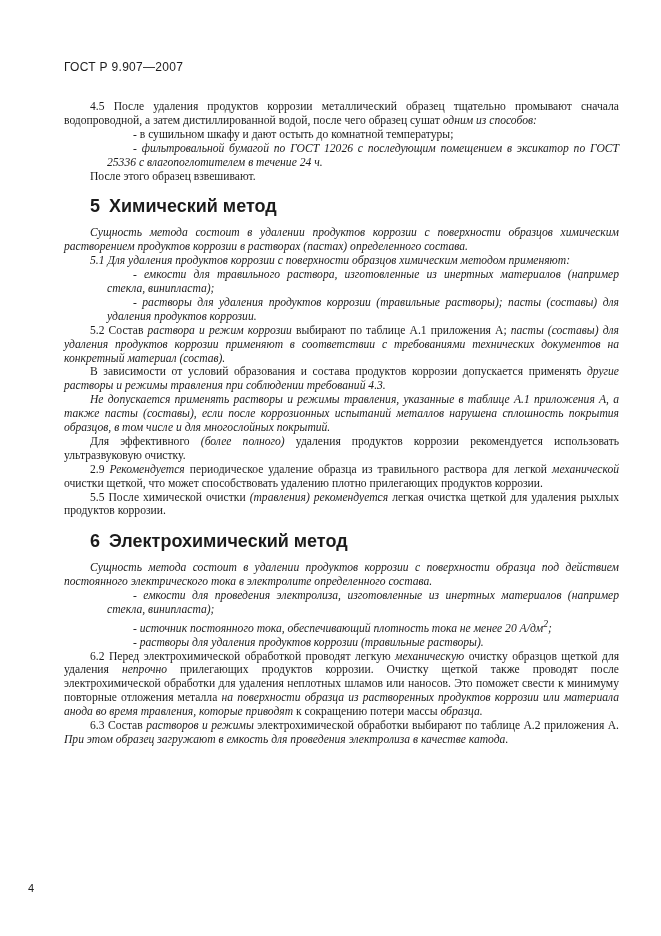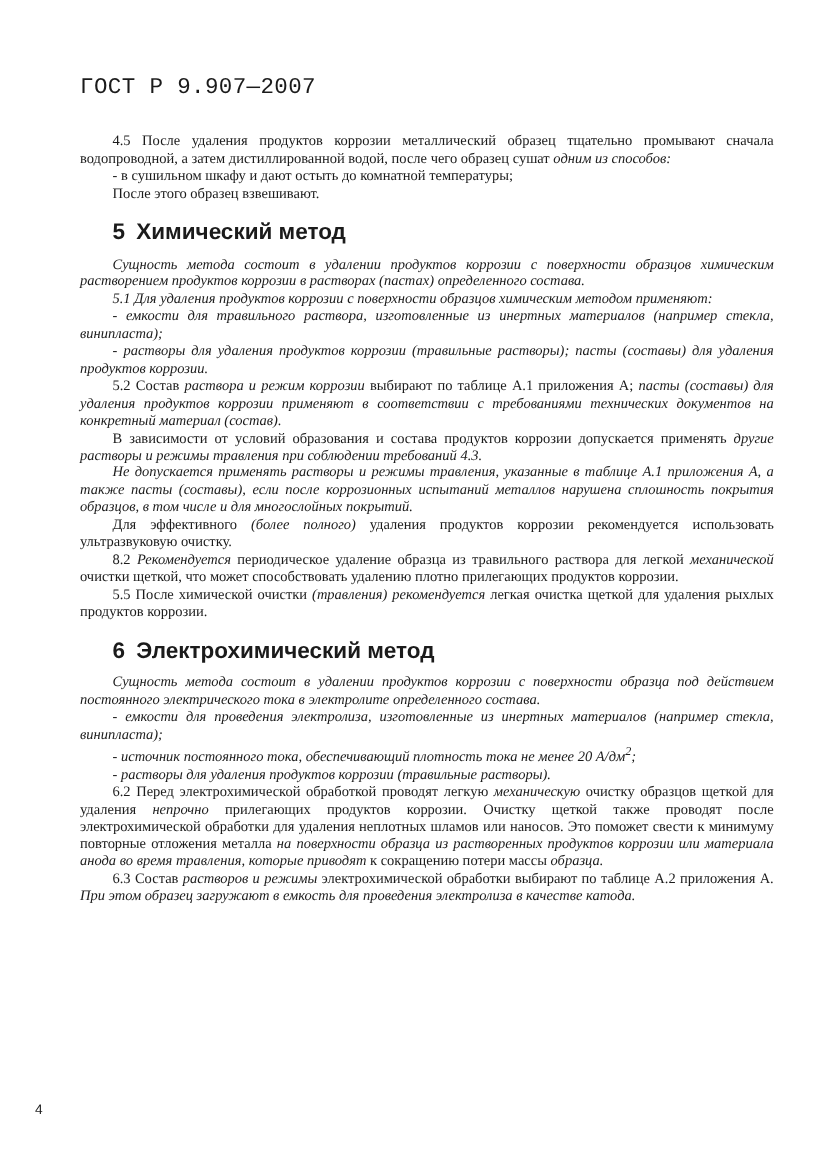--- a/index.html
+++ b/index.html
@@ -16,40 +16,41 @@
     overflow: hidden;
   }
   .page {
     position: relative;
     width: 661px;
     height: 936px;
     box-sizing: border-box;
     padding: 60px 42px 0 64px;
   }
   .header {
-    font-family: Liberation Mono, monospace;
-    font-size: 18px;
+    font-family: Liberation Sans, sans-serif;
+    font-size: 12px;
     letter-spacing: 0.3px;
     margin: 0 0 26px 0;
     white-space: nowrap;
   }
   .body-text {
     font-size: 11.6px;
     line-height: 13.9px;
     text-align: justify;
   }
   p {
     margin: 0;
     font-family: Liberation Serif, serif;
   }
   .ind {
     text-indent: 26px;
   }
   .dash {
     text-indent: 26px;
+    margin-left: 43px;
   }
   .sec-head {
     font-family: "Liberation Sans", sans-serif;
     font-weight: bold;
     font-size: 18px;
     margin: 17px 0 12px 0;
     text-indent: 26px;
     text-align: left;
   }
   .sec-head .num {
@@ -65,31 +66,32 @@
   }
 </style>
 </head>
 <body>
 
 <div class="page">
   <div class="header">ГОСТ Р 9.907—2007</div>
   <div class="body-text" id="content">
       <p class="ind"><span>4.5  После удаления продуктов коррозии металлический образец тщательно промывают сначала водопроводной, а затем дистиллированной водой, после чего образец сушат </span><span class="it">одним из способов:</span></p>
       <p class="dash"><span>-  в сушильном шкафу и дают остыть до комнатной температуры;</span></p>
+      <p class="dash"><span>-  </span><span class="it">фильтровальной бумагой по ГОСТ 12026 с последующим помещением в эксикатор по ГОСТ 25336 с влагопоглотителем в течение 24 ч.</span></p>
       <p class="ind"><span>После этого образец взвешивают.</span></p>
       <div class="sec-head"><span class="num">5</span><span>Химический метод</span></div>
       <p class="ind"><span class="it">Сущность метода состоит в удалении продуктов коррозии с поверхности образцов химическим растворением продуктов коррозии в растворах (пастах) определенного состава.</span></p>
       <p class="ind"><span class="it">5.1  Для удаления продуктов коррозии с поверхности образцов химическим методом применяют:</span></p>
       <p class="dash"><span class="it">-  емкости для травильного раствора, изготовленные из инертных материалов (например стекла, винипласта);</span></p>
       <p class="dash"><span class="it">-  растворы для удаления продуктов коррозии (травильные растворы); пасты (составы) для удаления продуктов коррозии.</span></p>
       <p class="ind"><span>5.2  Состав </span><span class="it">раствора и режим коррозии</span><span> выбирают по таблице А.1 приложения А; </span><span class="it">пасты (составы) для удаления продуктов коррозии применяют в соответствии с требованиями технических документов на конкретный материал (состав).</span></p>
       <p class="ind"><span>В зависимости от условий образования и состава продуктов коррозии допускается применять </span><span class="it">другие растворы и режимы травления при соблюдении требований 4.3.</span></p>
       <p class="ind"><span class="it">Не допускается применять растворы и режимы травления, указанные в таблице А.1 приложения А, а также пасты (составы), если после коррозионных испытаний металлов нарушена сплошность покрытия образцов, в том числе и для многослойных покрытий.</span></p>
       <p class="ind"><span>Для эффективного </span><span class="it">(более полного)</span><span> удаления продуктов коррозии рекомендуется использовать ультразвуковую очистку.</span></p>
-      <p class="ind"><span>8.2  </span><span class="it">Рекомендуется</span><span> периодическое удаление образца из травильного раствора для легкой </span><span class="it">механической</span><span> очистки щеткой, что может способствовать удалению плотно прилегающих продуктов коррозии.</span></p>
+      <p class="ind"><span>2.9  </span><span class="it">Рекомендуется</span><span> периодическое удаление образца из травильного раствора для легкой </span><span class="it">механической</span><span> очистки щеткой, что может способствовать удалению плотно прилегающих продуктов коррозии.</span></p>
       <p class="ind"><span>5.5  После химической очистки </span><span class="it">(травления) рекомендуется</span><span> легкая очистка щеткой для удаления рыхлых продуктов коррозии.</span></p>
       <div class="sec-head"><span class="num">6</span><span>Электрохимический метод</span></div>
       <p class="ind"><span class="it">Сущность метода состоит в удалении продуктов коррозии с поверхности образца под действием постоянного электрического тока в электролите определенного состава.</span></p>
       <p class="dash"><span class="it">-  емкости для проведения электролиза, изготовленные из инертных материалов (например стекла, винипласта);</span></p>
       <p class="dash"><span class="it">-  источник постоянного тока, обеспечивающий плотность тока не менее 20 А/дм</span><sup class="it">2</sup><span class="it">;</span></p>
       <p class="dash"><span class="it">-  растворы для удаления продуктов коррозии (травильные растворы).</span></p>
       <p class="ind"><span>6.2  Перед электрохимической обработкой проводят легкую </span><span class="it">механическую</span><span> очистку образцов щеткой для удаления </span><span class="it">непрочно</span><span> прилегающих продуктов коррозии. Очистку щеткой также проводят после электрохимической обработки для удаления неплотных шламов или наносов. Это поможет свести к минимуму повторные отложения металла </span><span class="it">на поверхности образца из растворенных продуктов коррозии или материала анода во время травления, которые приводят</span><span> к сокращению потери массы </span><span class="it">образца.</span></p>
       <p class="ind"><span>6.3  Состав </span><span class="it">растворов и режимы</span><span> электрохимической обработки выбирают по таблице А.2 приложения А. </span><span class="it">При этом образец загружают в емкость для проведения электролиза в качестве катода.</span></p>
     </div>
   <div class="pagenum">4</div>

